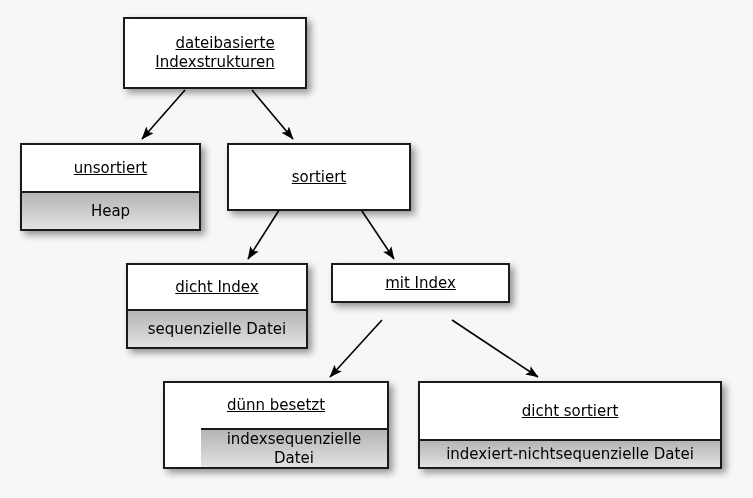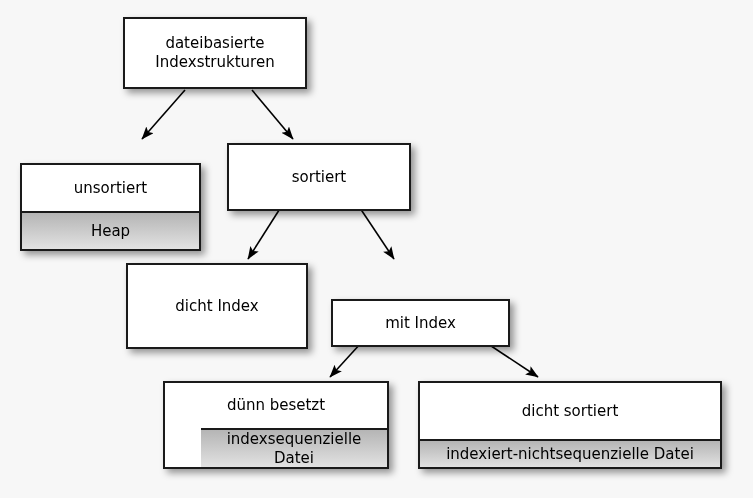--- a/index.html
+++ b/index.html
@@ -42,51 +42,52 @@
     box-shadow: 4px 4px 7px rgba(0,0,0,0.40);
     display: flex;
     flex-direction: column;
   }
 
   .node-title {
     flex: 1 1 auto;
     display: flex;
     align-items: center;
     justify-content: center;
-    text-align: center;
+    text-align: right;
     color: #000000;
     font-size: 15px;
     line-height: 19px;
     background: #ffffff;
     padding: 4px 6px;
     box-sizing: border-box;
     white-space: pre-line;
+    text-decoration: underline;
   }
 
   .node-sub {
     flex: 0 0 auto;
     display: flex;
     align-items: center;
     justify-content: center;
     text-align: center;
     color: #000000;
     font-size: 15px;
     line-height: 19px;
     border-top: 2px solid #1a1a1a;
     background: linear-gradient(to bottom, #b5b5b5 0%, #c9c9c9 45%, #e2e2e2 100%);
     padding: 13px 6px;
     box-sizing: border-box;
   }
 
   
   #node-root      { left: 123px; top: 17px;  width: 184px; height: 72px; }
-  #node-unsort    { left: 20px;  top: 143px; width: 181px; height: 88px; margin-top: 20px; }
+  #node-unsort    { left: 20px;  top: 143px; width: 181px; height: 88px; }
   #node-sort      { left: 227px; top: 143px; width: 184px; height: 68px; }
   #node-ohne      { left: 126px; top: 263px; width: 182px; height: 86px; }
-  #node-mit       { left: 331px; top: 263px; width: 179px; height: 48px; margin-top: 36px; }
+  #node-mit       { left: 331px; top: 263px; width: 179px; height: 40px; }
   #node-duenn     { left: 163px; top: 381px; width: 226px; height: 88px; }
   #node-dicht     { left: 418px; top: 381px; width: 304px; height: 88px; }
 
   #node-unsort .node-sub  { height: 38px; }
   #node-ohne   .node-sub  { height: 38px; }
   #node-duenn  .node-sub  { height: 39px; margin-left: 36px; }
   #node-dicht  .node-sub  { height: 26px; }
 </style>
 </head>
 <body>
@@ -118,20 +119,21 @@
     <div class="node-title">unsortiert</div>
     <div class="node-sub">Heap</div>
   </div>
 
   <div class="node" id="node-sort">
     <div class="node-title">sortiert</div>
   </div>
 
   <div class="node" id="node-ohne">
     <div class="node-title">dicht Index</div>
+    <div class="node-sub">sequenzielle Datei</div>
   </div>
 
   <div class="node" id="node-mit">
     <div class="node-title">mit Index</div>
   </div>
 
   <div class="node" id="node-duenn">
     <div class="node-title">dünn besetzt</div>
     <div class="node-sub">indexsequenzielle Datei</div>
   </div>

